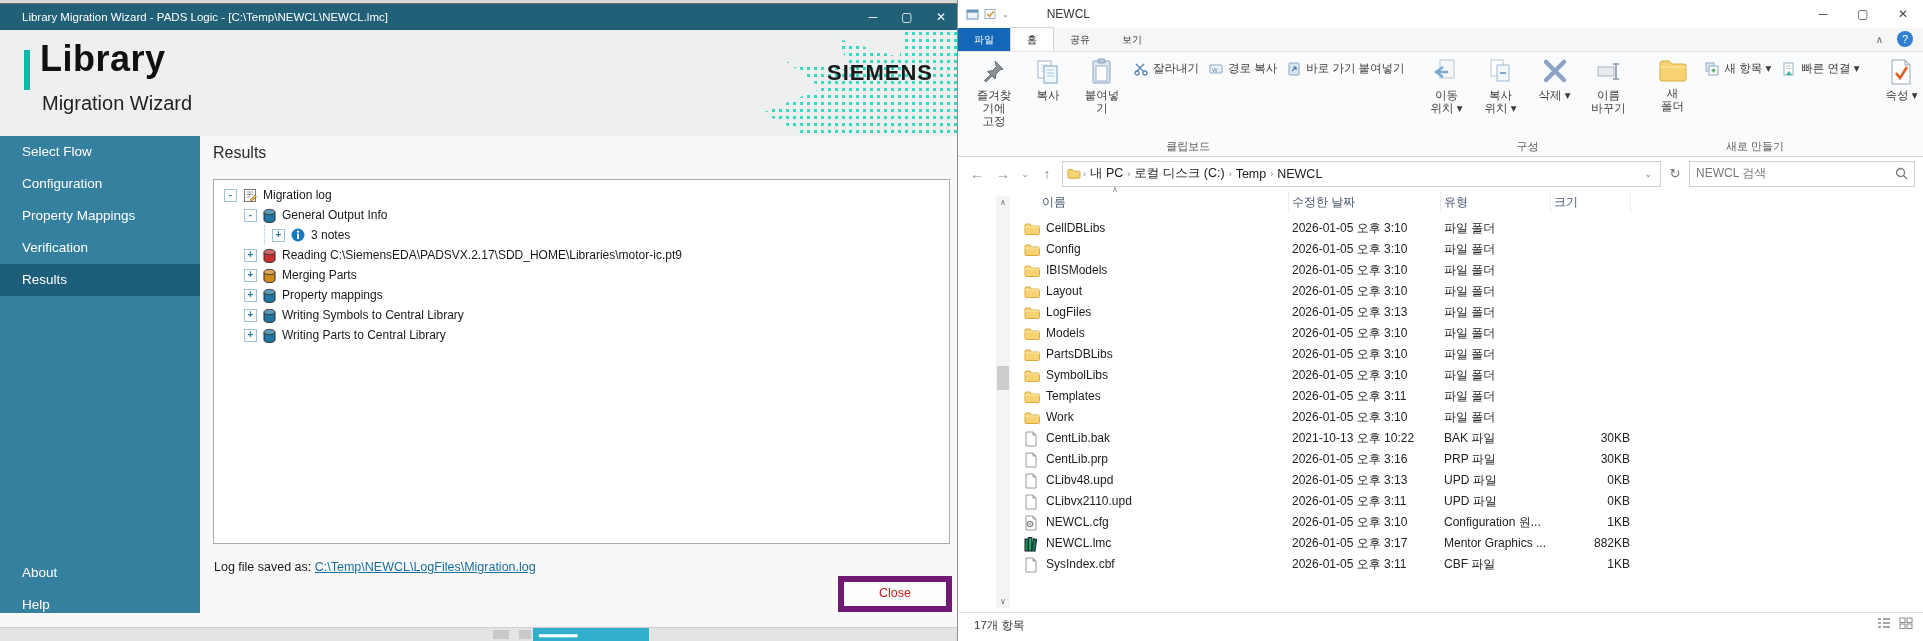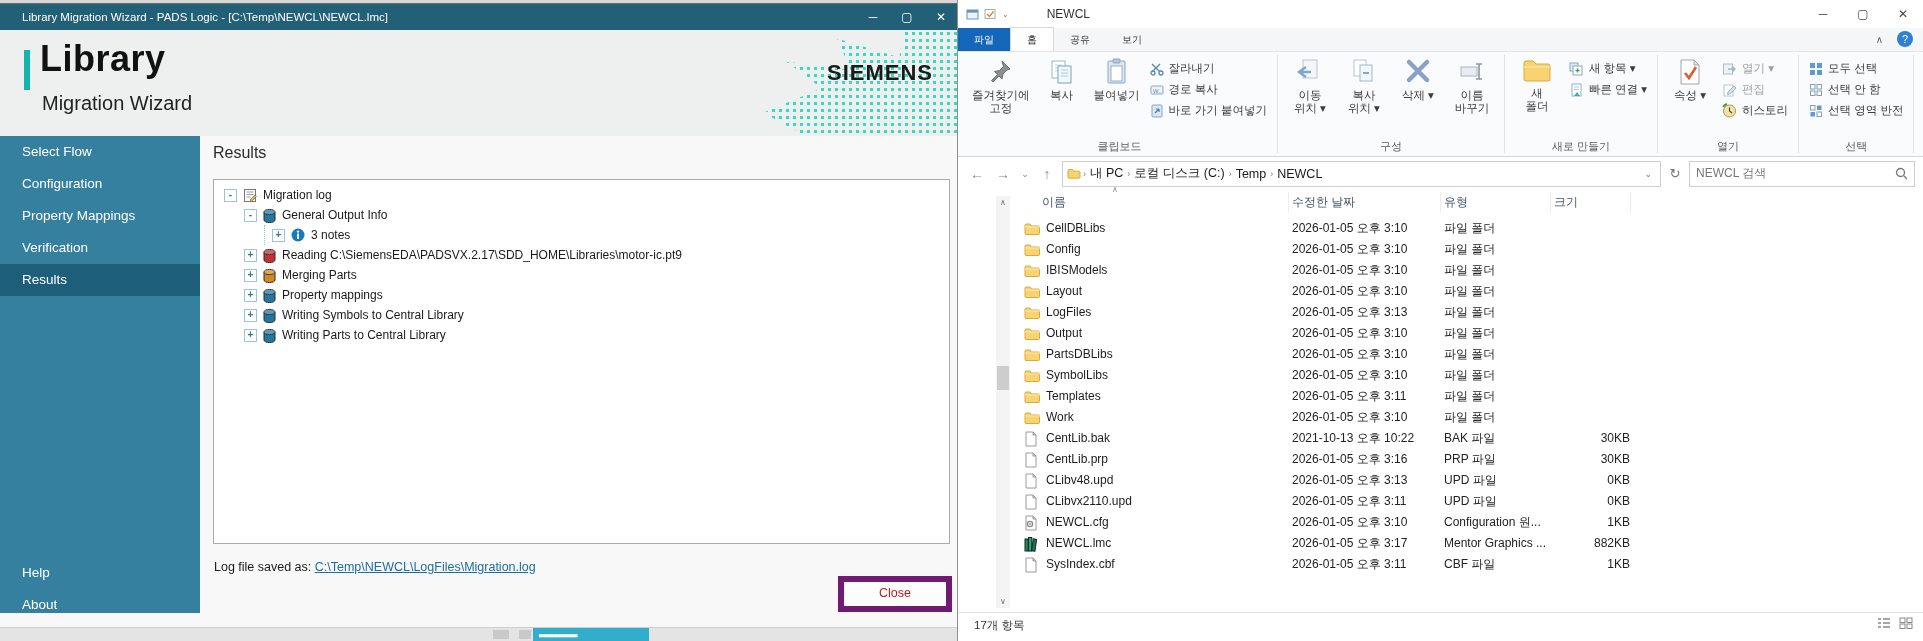--- a/index.html
+++ b/index.html
@@ -51,21 +51,21 @@
   .tab.file{background:#1467b8;color:#fff;}
   .tab.active{background:#fff;border:1px solid #d8d8d8;border-bottom:none;color:#1a1a1a;}
   #ribbon-extras{position:absolute;right:10px;top:3px;display:flex;gap:14px;align-items:center;}
   #ribbon{height:104px;background:#fafbfc;border-bottom:1px solid #d6d6d6;display:flex;align-items:stretch;padding-left:4px;}
   .rgroup{display:flex;flex-direction:column;}
   .rg-body{flex:1;display:flex;align-items:flex-start;padding:4px 6px 0 6px;gap:2px;}
   .rg-label{height:17px;text-align:center;font-size:11px;color:#5c5c5c;line-height:14px;}
   .rsep{width:1px;background:#e1e1e1;margin:3px 0;}
   .bigbtn{display:flex;flex-direction:column;align-items:center;min-width:44px;padding:2px 4px;cursor:pointer;}
   .bigbtn .lbl{margin-top:3px;font-size:11.5px;color:#3b3b3b;text-align:center;white-space:pre-line;line-height:13px;}
-  .smallcol{display:flex;flex-direction:column;justify-content:flex-start;gap:2px;padding-top:3px;}
+  .smallcol{display:flex;justify-content:flex-start;gap:2px;padding-top:3px;}
   .smallbtn{display:flex;align-items:center;gap:5px;font-size:11.5px;color:#3b3b3b;padding:2px 4px;cursor:pointer;white-space:nowrap;}
   .disabled .lbl,.smallbtn.disabled{color:#a0a0a0;}
   #addrbar{height:33px;display:flex;align-items:center;gap:4px;padding:0 8px;background:#fff;}
   .navbtn{width:22px;text-align:center;font-size:14px;color:#888;cursor:pointer;}
   .navbtn.small{width:14px;font-size:9px;}
   #crumbbox{flex:1;height:24px;border:1px solid #cfcfcf;background:#fff;display:flex;align-items:center;padding:0 4px;gap:2px;max-width:622px;}
   .crumb{font-size:12.5px;color:#1a1a1a;padding:0 4px;cursor:pointer;white-space:nowrap;}
   .crumb-sep{font-size:9px;color:#777;}
   #crumb-dd{margin-left:auto;font-size:9px;color:#777;padding:0 4px;cursor:pointer;}
   #refreshbtn{width:20px;text-align:center;font-size:13px;color:#777;cursor:pointer;}
@@ -111,22 +111,22 @@
   </div>
   <div id="sidebar">
     <div id="side-list">
         <div class="side-item">Select Flow</div>
         <div class="side-item">Configuration</div>
         <div class="side-item">Property Mappings</div>
         <div class="side-item">Verification</div>
         <div class="side-item active">Results</div>
       </div>
     <div id="side-footer">
+        <div class="side-item">About</div>
         <div class="side-item">Help</div>
-        <div class="side-item">About</div>
       </div>
   </div>
   <div id="wiz-heading">Results</div>
   <div id="treebox">
       <div style="height: 5px;"></div>
       <div class="trow" style="padding-left: 10px;">
         <span class="expand">-</span>
         <span class="ticon" style="display: inline-flex;">
           <svg width="14" height="15" viewBox="0 0 14 15">
             <rect x="1.5" y="1.5" width="11" height="12" fill="#fff" stroke="#777"></rect>
@@ -605,21 +605,21 @@
         <span class="fcell fc-type">파일 폴더</span>
         <span class="fcell fc-size"></span>
       </div>
       <div class="frow">
         <span class="fcell fc-icon"><span style="display: inline-flex;">
             <svg width="16" height="13" viewBox="0 0 16 13">
               <path d="M1 3 a1 1 0 0 1 1-1 h4 l1.5 2 h7 a1 1 0 0 1 1 1 v6.5 a1 1 0 0 1 -1 1 h-12.5 a1 1 0 0 1 -1-1 z" fill="#f7d372" stroke="#d9ab3c"></path>
               <path d="M1 5 h15" stroke="#fce9ad"></path>
             </svg>
           </span></span>
-        <span class="fcell fc-name">Output</span>
+        <span class="fcell fc-name">Models</span>
         <span class="fcell fc-date">2026-01-05 오후 3:10</span>
         <span class="fcell fc-type">파일 폴더</span>
         <span class="fcell fc-size"></span>
       </div>
       <div class="frow">
         <span class="fcell fc-icon"><span style="display: inline-flex;">
             <svg width="16" height="13" viewBox="0 0 16 13">
               <path d="M1 3 a1 1 0 0 1 1-1 h4 l1.5 2 h7 a1 1 0 0 1 1 1 v6.5 a1 1 0 0 1 -1 1 h-12.5 a1 1 0 0 1 -1-1 z" fill="#f7d372" stroke="#d9ab3c"></path>
               <path d="M1 5 h15" stroke="#fce9ad"></path>
             </svg>

